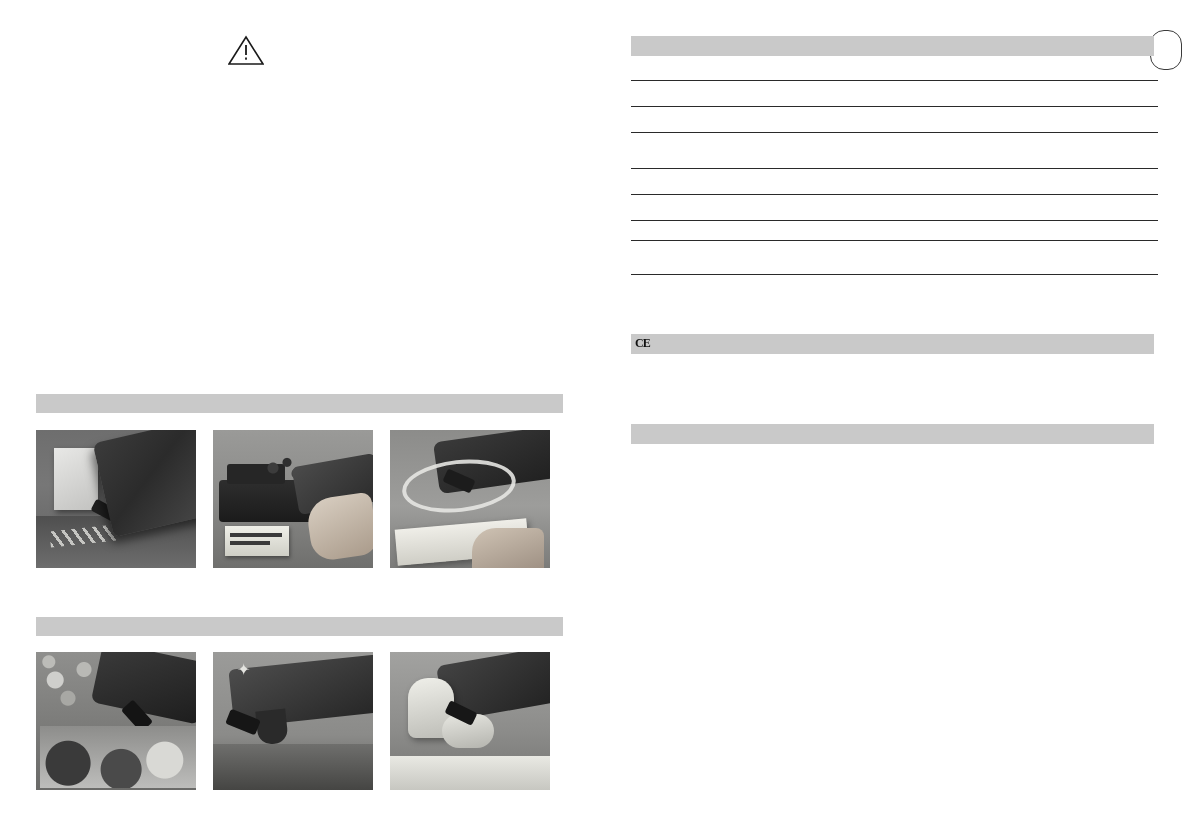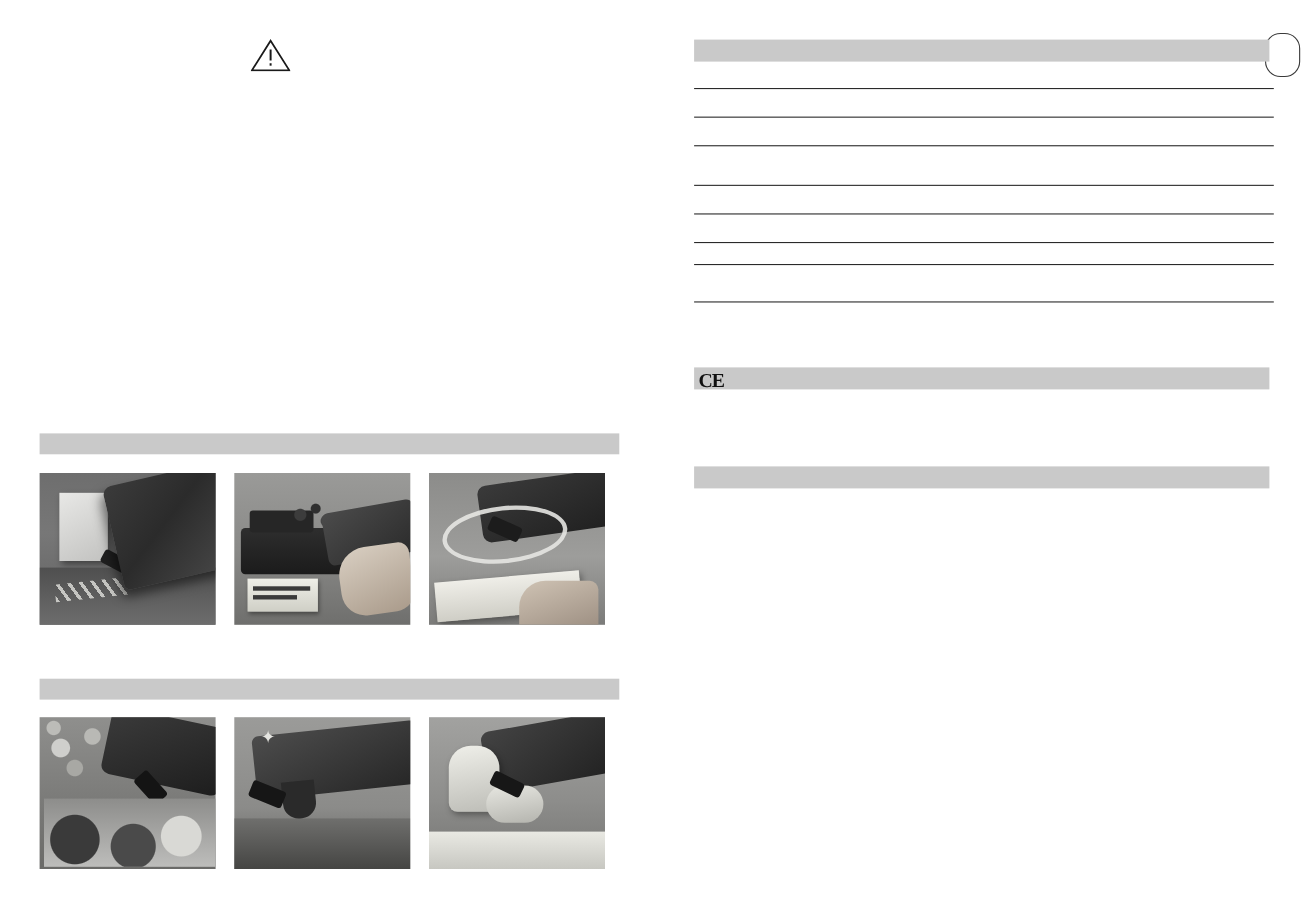--- a/index.html
+++ b/index.html
@@ -358,21 +358,21 @@
     position: absolute;
     left: 36px; top: 424px;
     width: 523px; height: 20px;
     background: #c9c9c9;
   }
   .ce-mark {
     position: absolute;
     left: 40px; top: 336px;
     font-family: "Liberation Serif", serif;
     font-weight: bold;
-    font-size: 18px;
+    font-size: 12px;
     letter-spacing: -1px;
     color: #111;
   }
 
   .rule {
     position: absolute;
     left: 36px;
     width: 527px;
     height: 0;
     border-top: 1px solid #2a2a2a;

